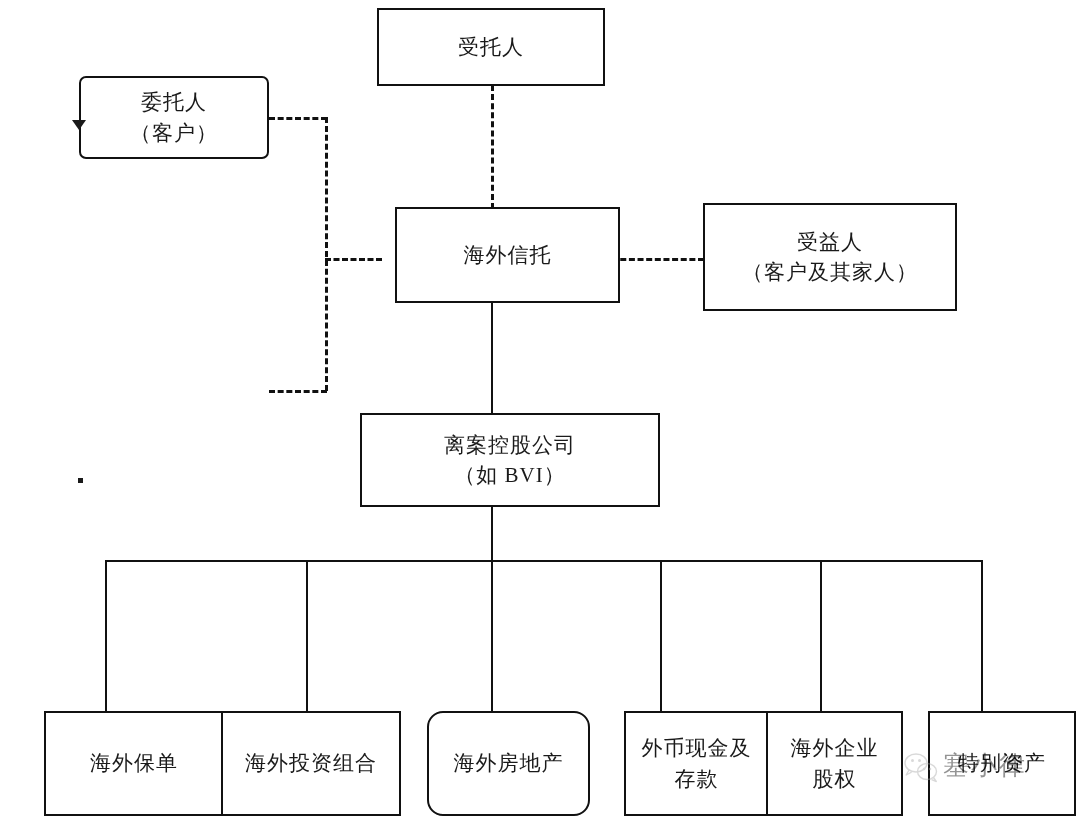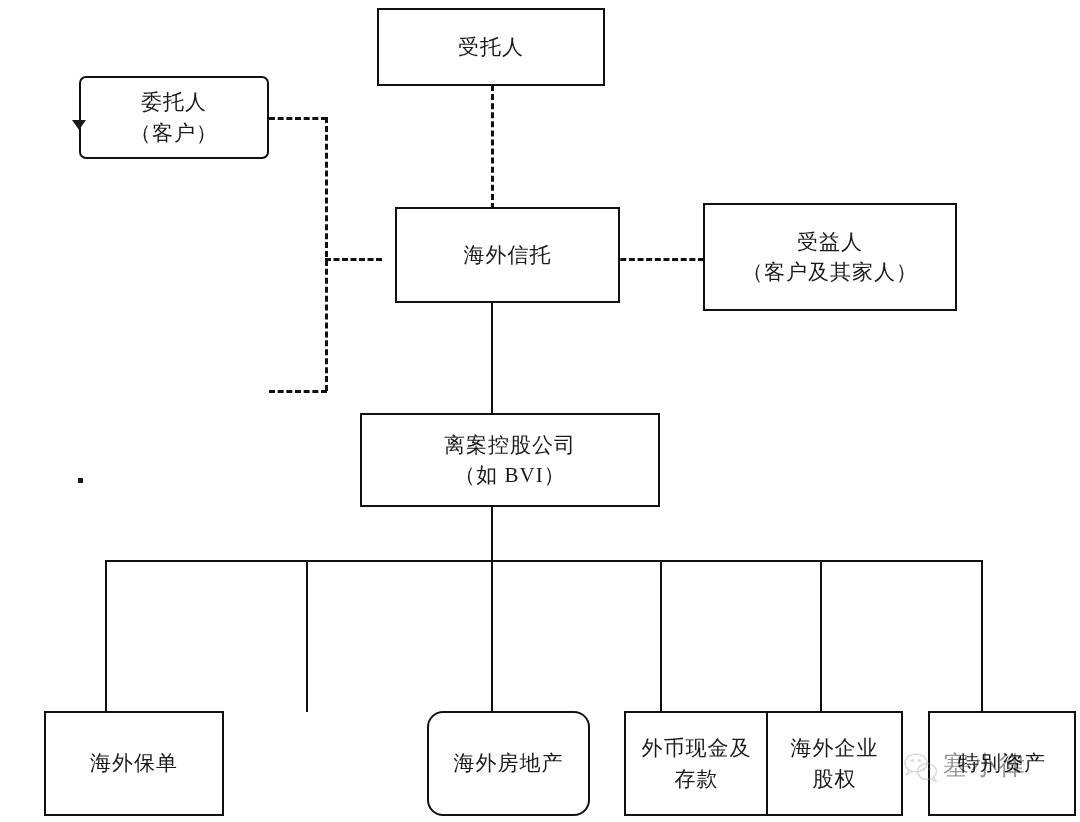--- a/index.html
+++ b/index.html
@@ -152,20 +152,24 @@
   <div class="node" style="left:360px; top:413px; width:300px; height:94px;">
     <span>离案控股公司</span>
     <span class="line2">（如 BVI）</span>
   </div>
 
   <div class="node" style="left:4px; top:711px; width:180px; height:105px;margin-left:40px;">
     <span>海外保单</span>
 
   </div>
 
+  <div class="node" style="left:221px; top:711px; width:180px; height:105px;">
+    <span>海外投资组合</span>
+
+  </div>
 
   <div class="node" style="left:427px; top:711px; width:163px; height:105px;border-radius:16px;">
     <span>海外房地产</span>
 
   </div>
 
   <div class="node" style="left:624px; top:711px; width:145px; height:105px;">
     <span>外币现金及</span>
     <span class="line2">存款</span>
   </div>

